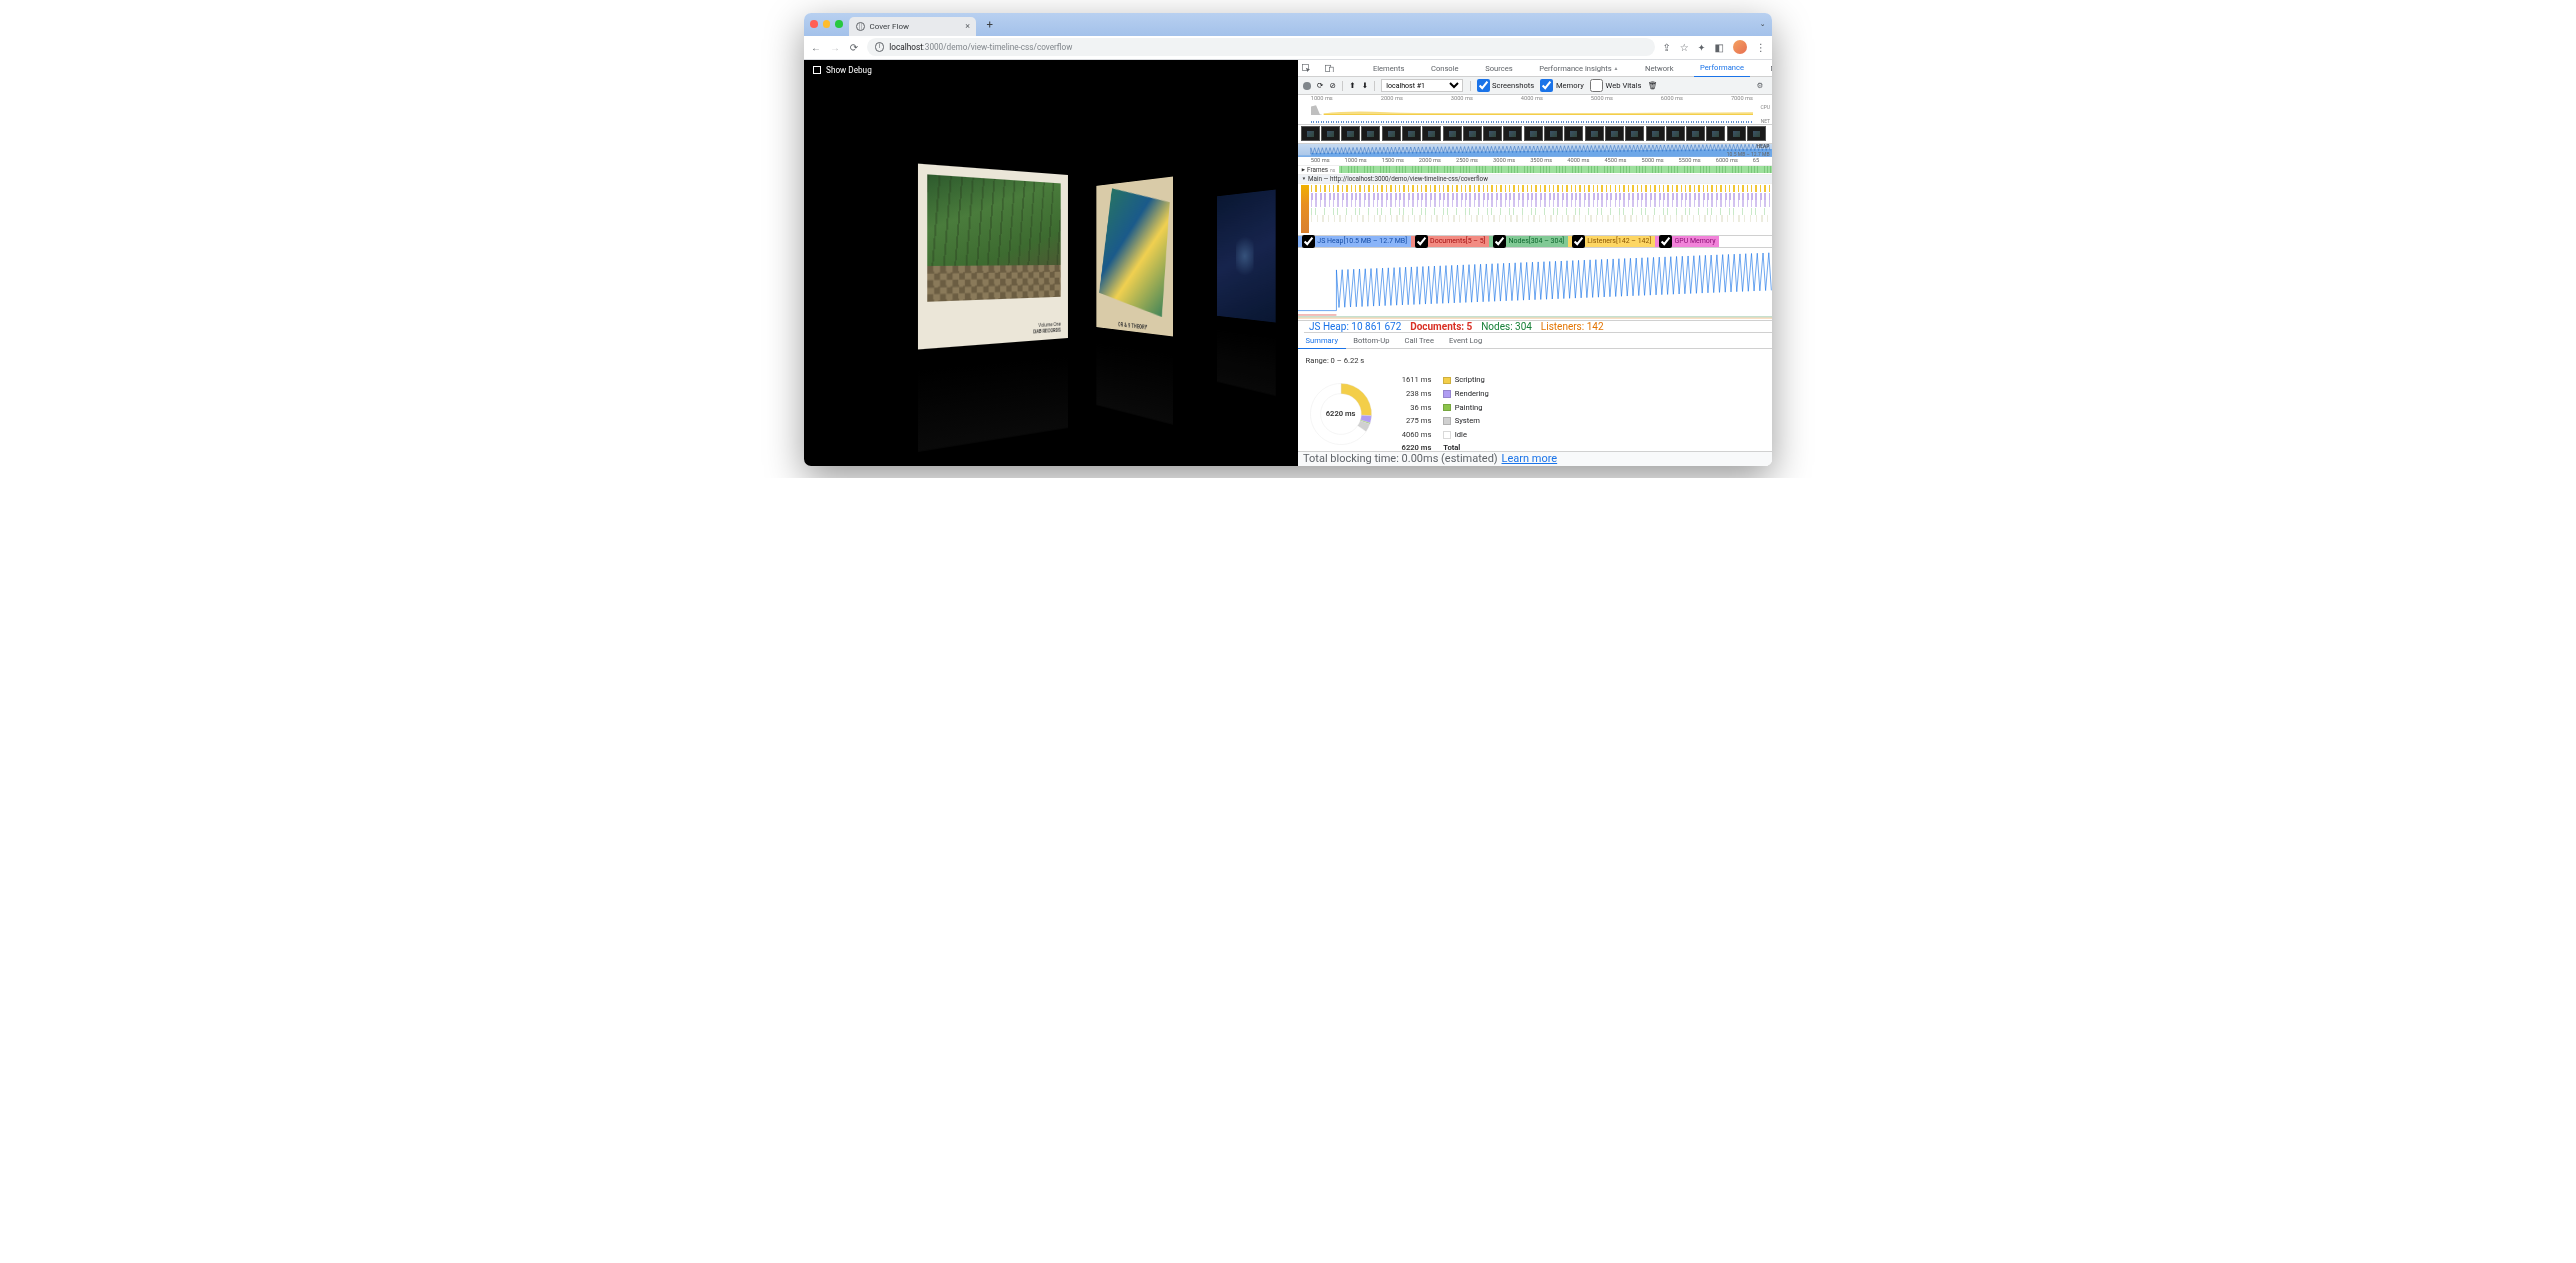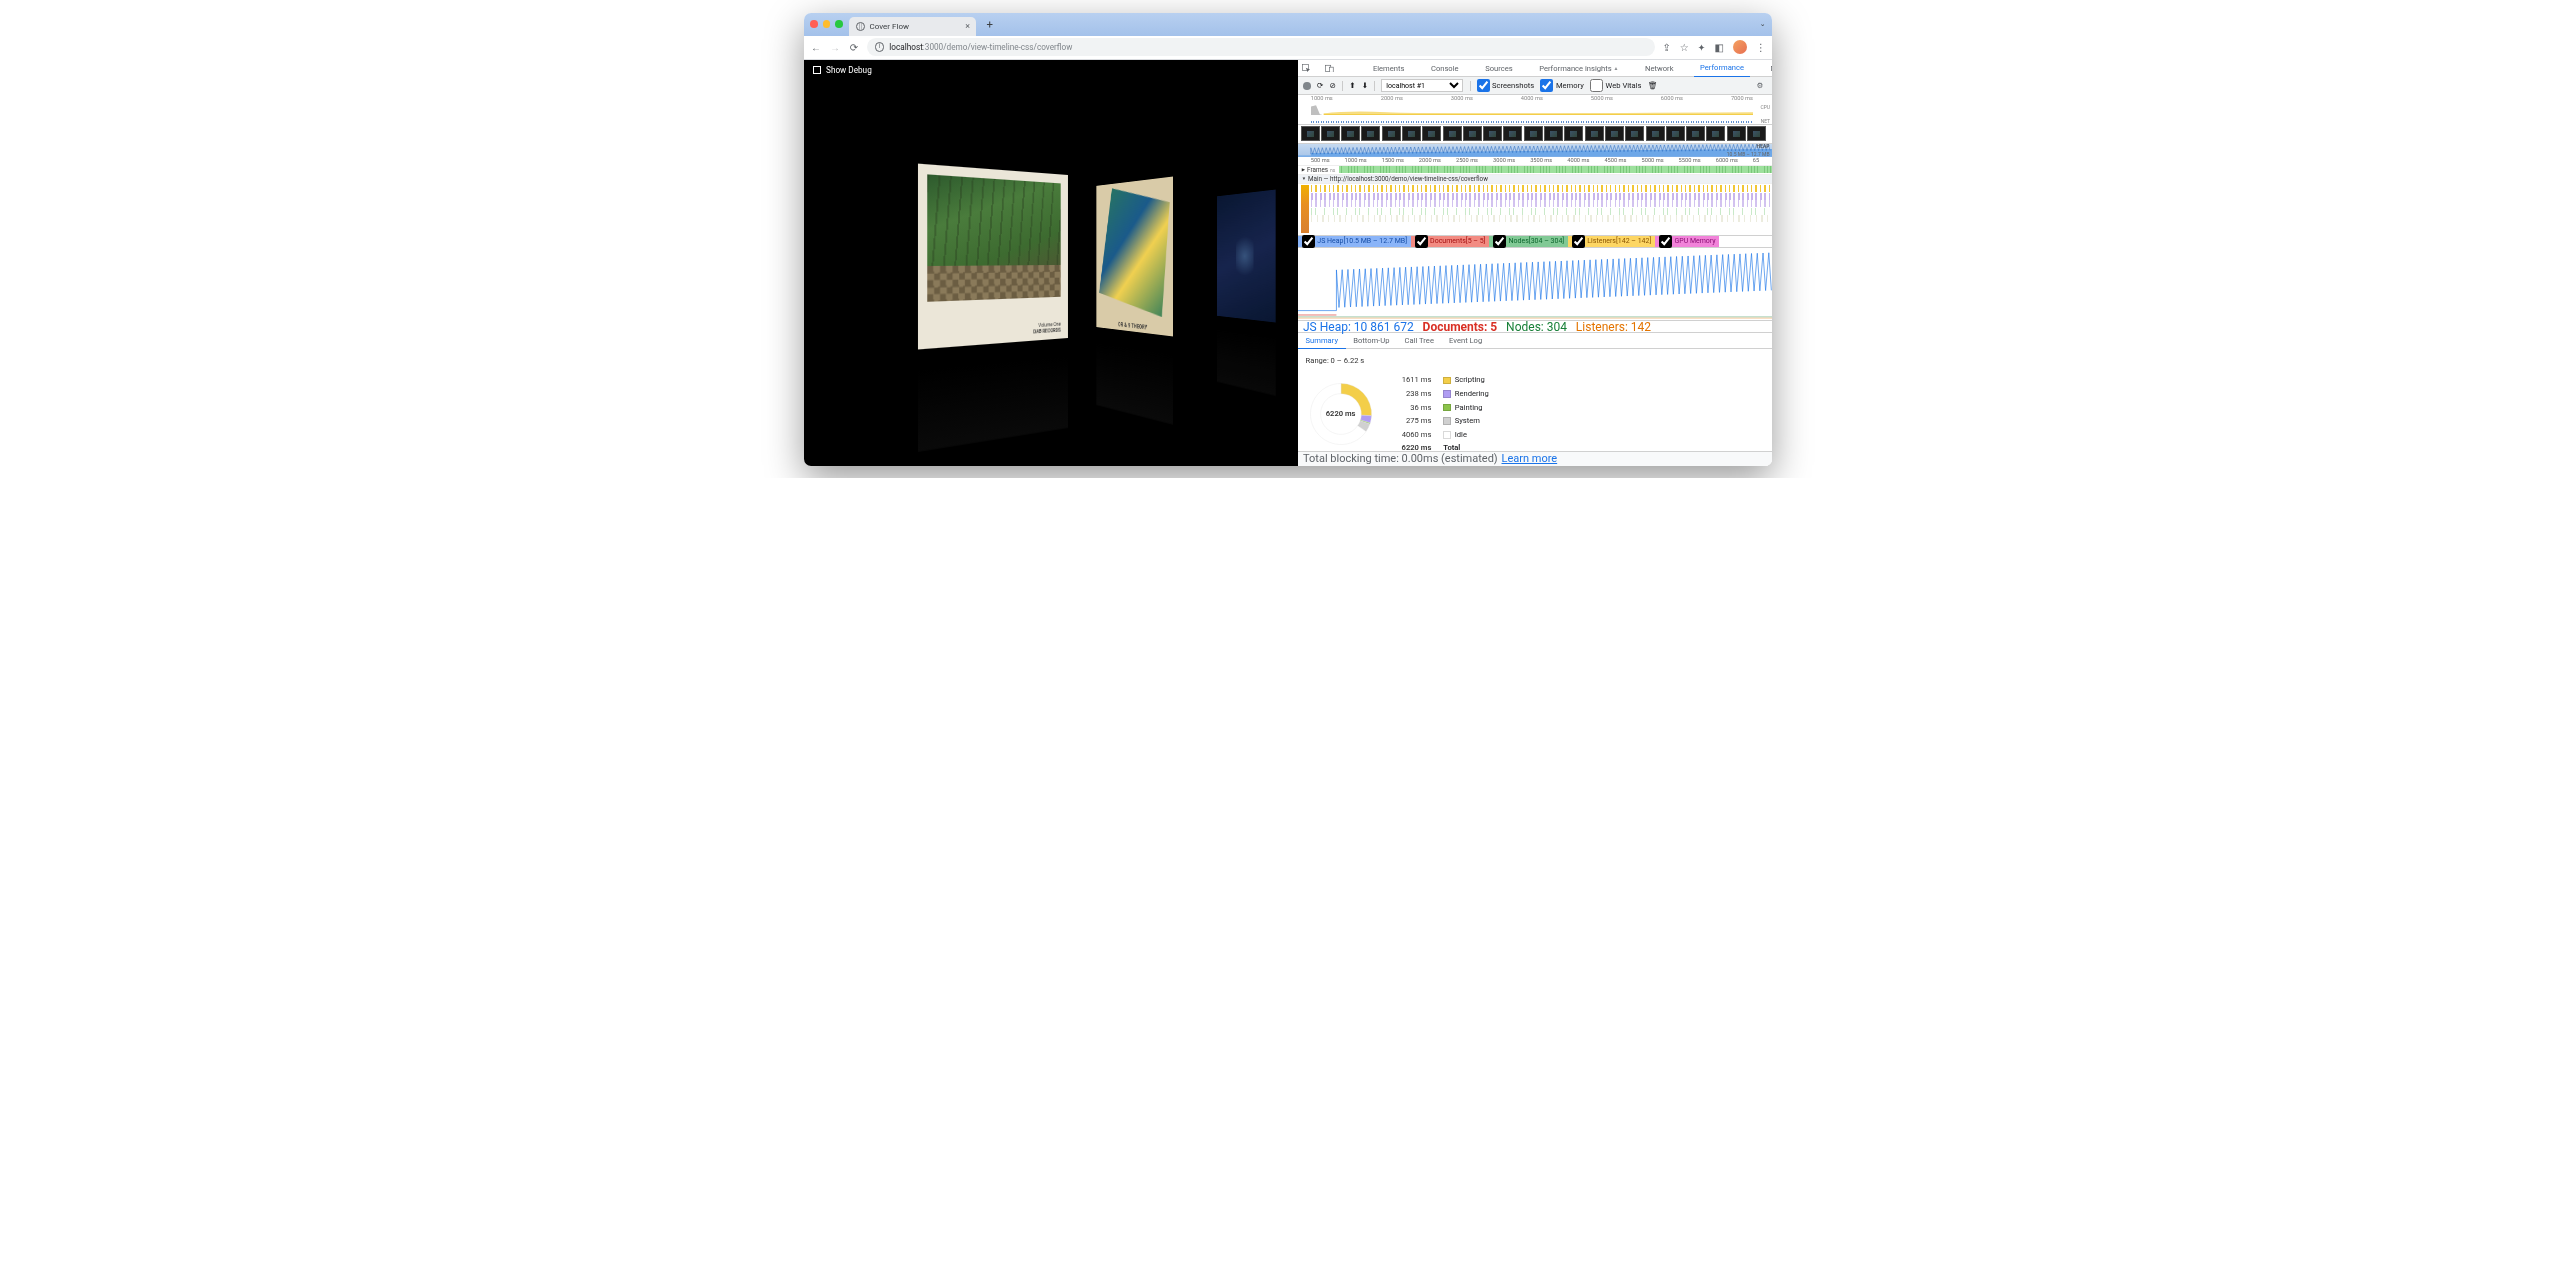--- a/index.html
+++ b/index.html
@@ -107,21 +107,21 @@
 .ml-doc{background:#f28b82;color:#a50e0e;}
 .ml-node{background:#81c995;color:#0d652d;}
 .ml-lst{background:#fdd663;color:#8a5300;}
 .ml-gpu{background:#f182d9;color:#8a0d72;}
 
 
 .memchart{height:73px;border-bottom:0.6px solid #d0d0d0;position:relative;}
 .memchart svg{width:100%;height:100%;}
 
 
-.stats{height:11.4px;display:flex;gap:8.9px;padding:0 5px;align-items:center;font-size:12px;border-bottom:0.6px solid #d0d0d0;}
+.stats{height:11.4px;display:flex;gap:8.9px;padding:0 5px;align-items:center;font-size:10px;border-bottom:0.6px solid #d0d0d0;margin-left:6px;}
 .st-heap{color:#1a73e8;} .st-doc{color:#d93025;font-weight:bold;} .st-node{color:#188038;} .st-lst{color:#e37400;}
 
 
 .subtabs{height:16.5px;display:flex;border-bottom:0.6px solid #d0d0d0;}
 .subtab{padding:0 7.6px;display:flex;align-items:center;font-size:7.6px;color:#5f6368;cursor:pointer;}
 .subtab.active{color:#1a73e8;border-bottom:1.3px solid #1a73e8;margin-bottom:-0.6px;}
 
 
 .summary{flex:1;padding:6.3px 7.6px;overflow:auto;}
 .summary .range{font-size:7.6px;color:#333;margin-bottom:7.6px;}

